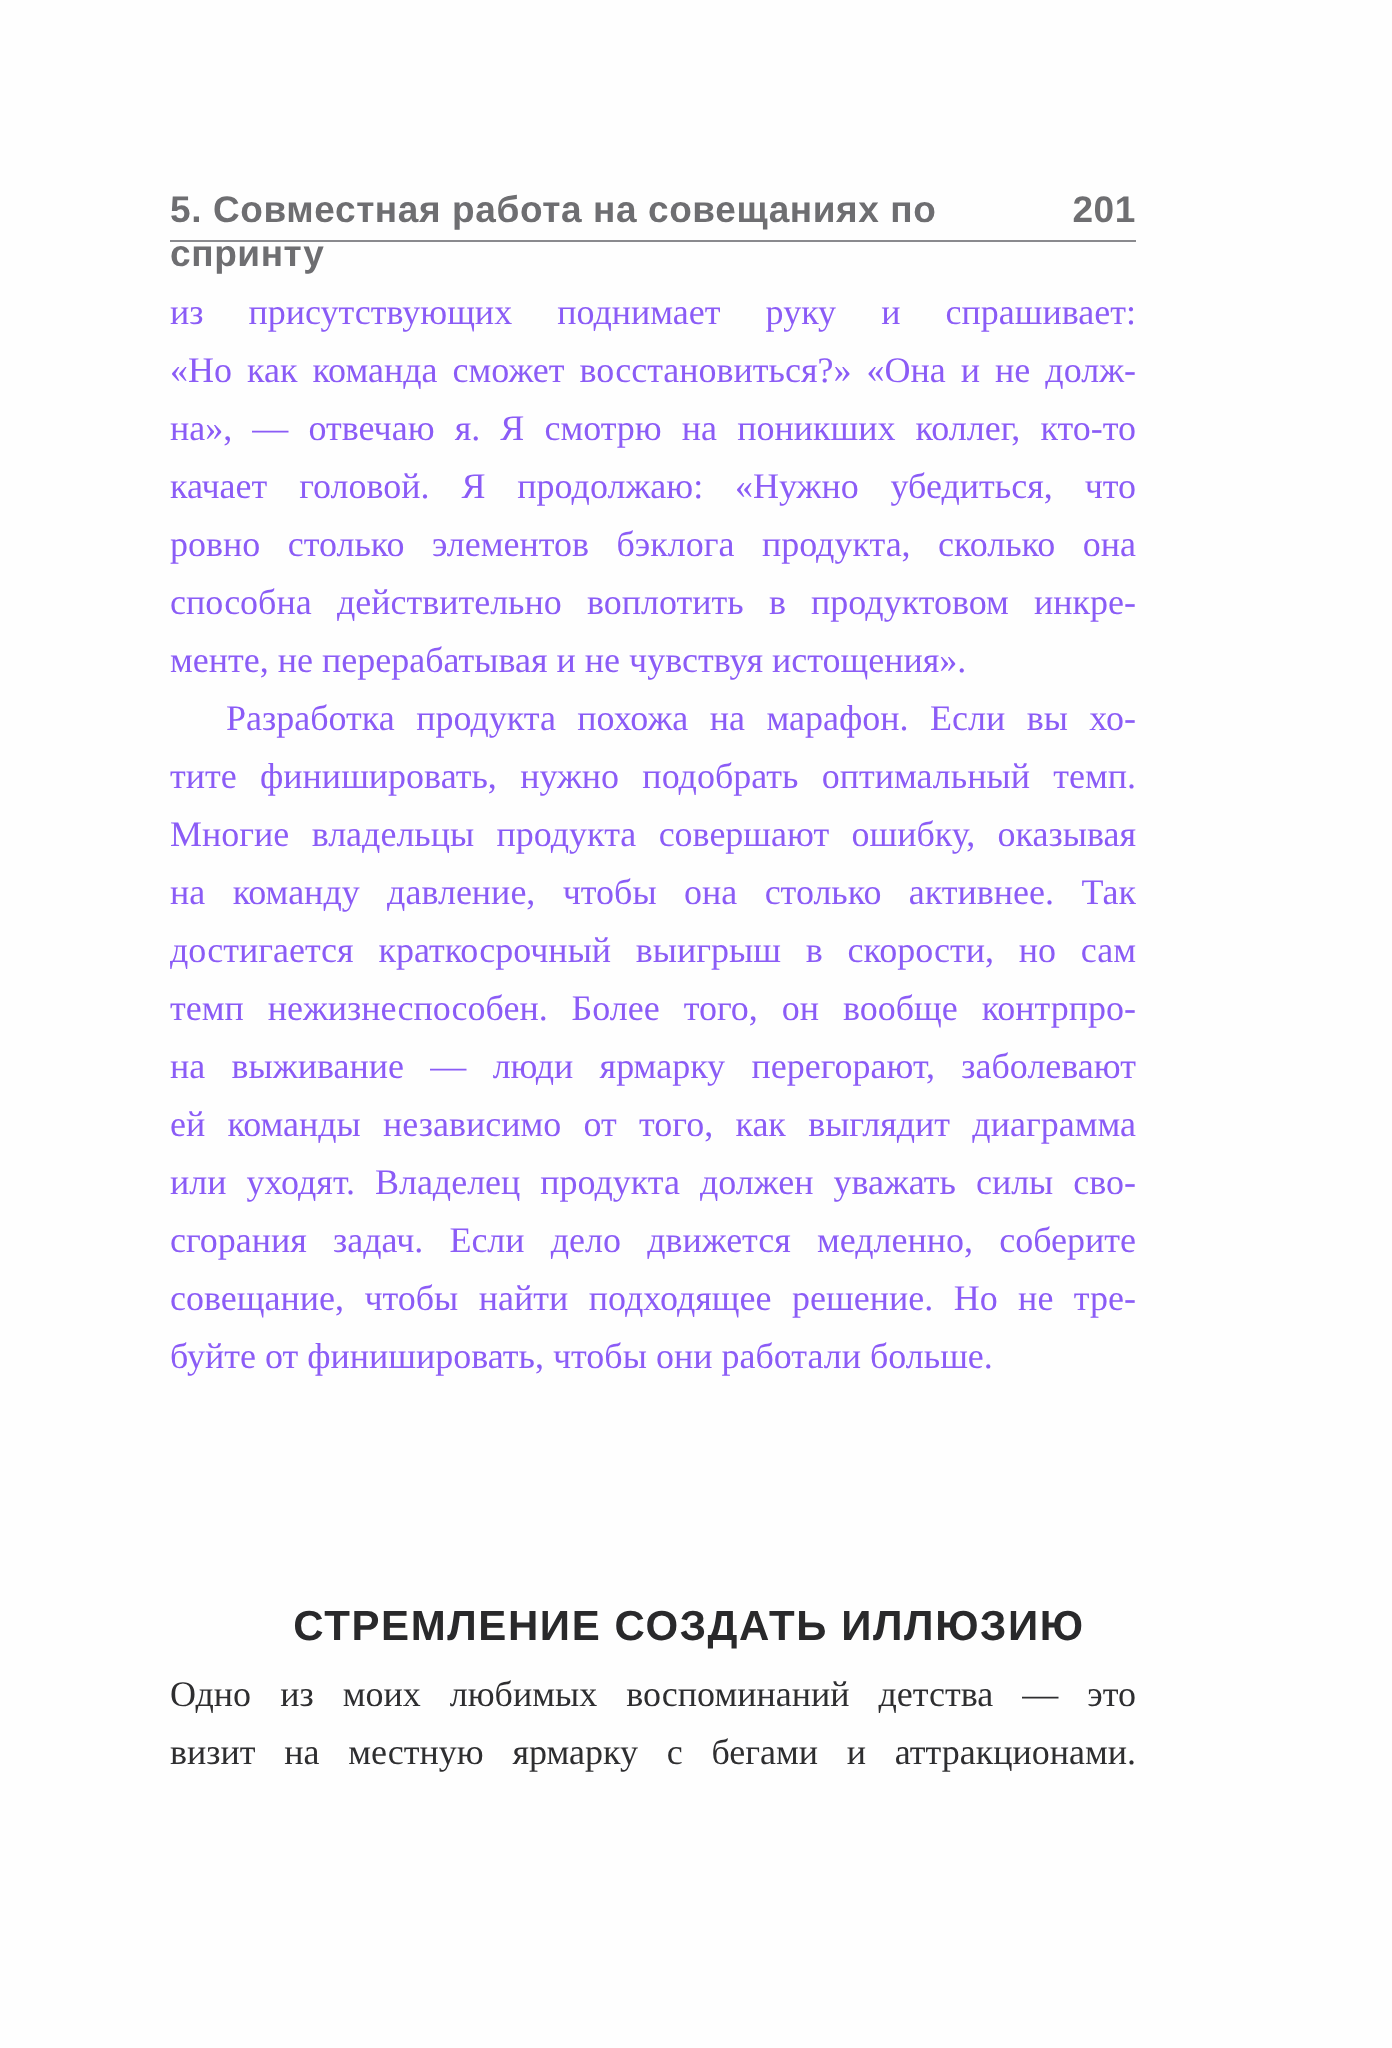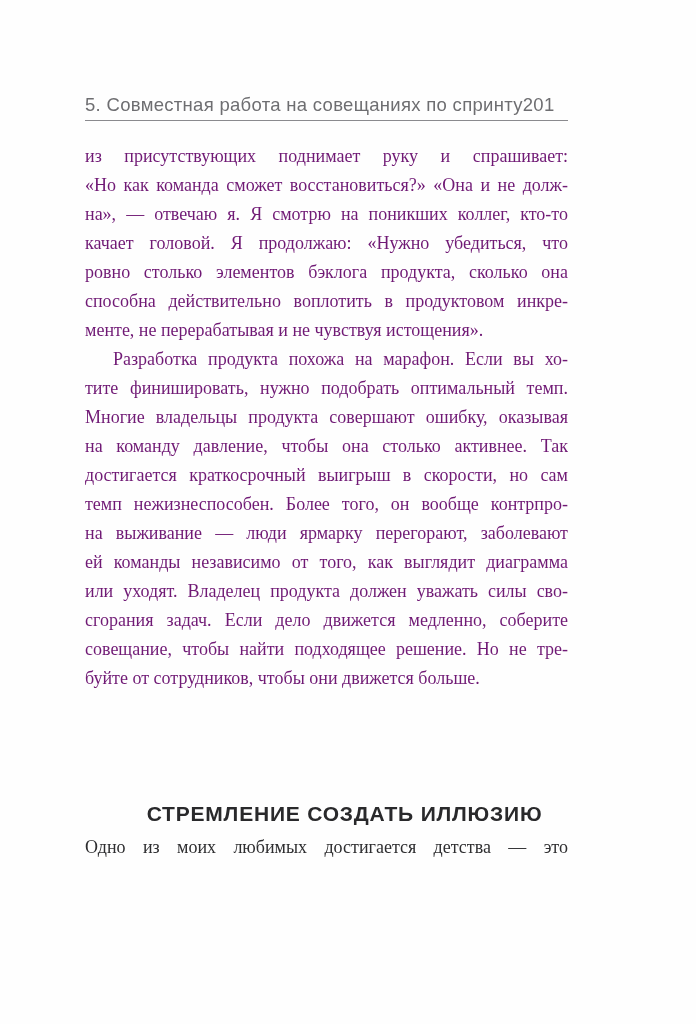--- a/index.html
+++ b/index.html
@@ -16,21 +16,21 @@
   .running-header {
     position: absolute;
     left: 85px;
     top: 94px;
     width: 483px;
     display: flex;
     justify-content: flex-start;
     align-items: baseline;
     font-family: "Liberation Sans", "DejaVu Sans", sans-serif;
     font-size: 18.5px;
-    font-weight: 400;
+    font-weight: 700;
     letter-spacing: 0.3px;
     color: #6e6e71;
   }
   .header-rule {
     position: absolute;
     left: 85px;
     top: 120px;
     width: 483px;
     height: 1.4px;
     background: #8a8a8e;
@@ -38,21 +38,21 @@
 
   
   .text-block {
     position: absolute;
     left: 85px;
     top: 142px;
     width: 483px;
     font-family: "Liberation Serif", "DejaVu Serif", serif;
     font-size: 18px;
     line-height: 29px;
-    color: #701a75;
+    color: #8b5cf6;
   }
   .para { margin: 0; padding: 0; }
   .line {
     height: 29px;
     overflow: hidden;
     text-align: justify;
     text-align-last: justify;
     text-justify: inter-word;
     white-space: normal;
   }
@@ -115,26 +115,27 @@
       <div class="line">тите финишировать, нужно подобрать оптимальный темп.</div>
       <div class="line">Многие владельцы продукта совершают ошибку, оказывая</div>
       <div class="line">на команду давление, чтобы она столько активнее. Так</div>
       <div class="line">достигается краткосрочный выигрыш в скорости, но сам</div>
       <div class="line">темп нежизнеспособен. Более того, он вообще контрпро-</div>
       <div class="line">на выживание — люди ярмарку перегорают, заболевают</div>
       <div class="line">ей команды независимо от того, как выглядит диаграмма</div>
       <div class="line">или уходят. Владелец продукта должен уважать силы сво-</div>
       <div class="line">сгорания задач. Если дело движется медленно, соберите</div>
       <div class="line">совещание, чтобы найти подходящее решение. Но не тре-</div>
-      <div class="line end">буйте от сотрудников, чтобы они движется больше.</div>
+      <div class="line end">буйте от финишировать, чтобы они работали больше.</div>
     </div>
 
   </main>
 
   <h2 class="section-heading">СТРЕМЛЕНИЕ СОЗДАТЬ ИЛЛЮЗИЮ</h2>
 
   <div class="closing-block">
     <div class="para">
-      <div class="line">Одно из моих любимых достигается детства — это</div>
+      <div class="line">Одно из моих любимых воспоминаний детства — это</div>
+      <div class="line">визит на местную ярмарку с бегами и аттракционами.</div>
     </div>
   </div>
 
 </div>
 
 </body></html>

